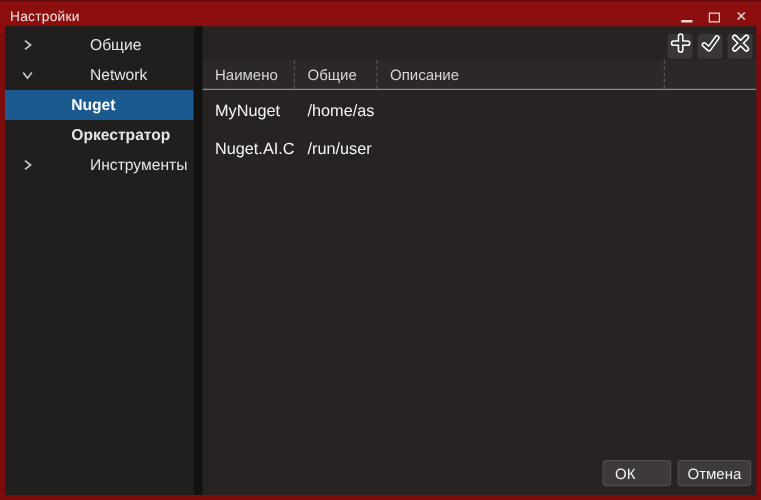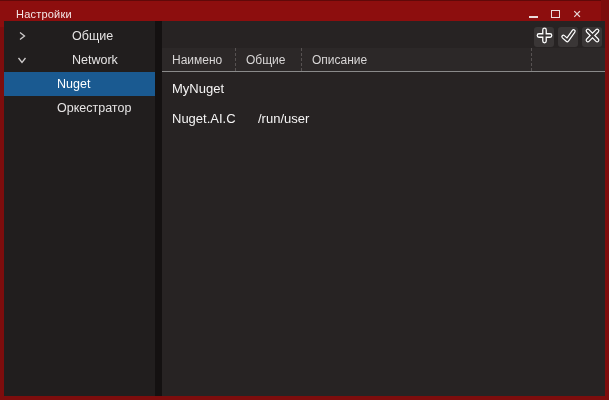--- a/index.html
+++ b/index.html
@@ -3,42 +3,42 @@
 <meta charset="utf-8">
 <style>
   * { margin:0; padding:0; box-sizing:border-box; }
   html,body { width:609px; height:400px; overflow:hidden; background:#000; }
   body { font-family:"Liberation Sans", sans-serif; }
 
   .window { position:relative; width:609px; height:400px;
             background:var(--frame,#7d0d0d); }
 
   
-  .titlebar { position:absolute; left:0; top:0; right:8px; height:27px;
+  .titlebar { position:absolute; left:0; top:0; right:0; height:27px;
               background:var(--titlebar,#8d0e0e);
-              display:flex; align-items:center; padding:0 16px;
+              display:flex; align-items:center; padding:0 8px;
               border-top:1px solid #600909; }
   .title { color:#f3e7e7; font-size:11px; letter-spacing:.2px; }
   .win-controls { margin-left:auto; display:flex; align-items:center; gap:6px; }
   .win-btn { width:16px; height:16px; display:flex; align-items:center;
              justify-content:center; cursor:default; }
   .glyph-min { width:9px; height:0; border-bottom:2px solid #eadada; margin-top:6px; }
   .glyph-max { width:9px; height:8px; border:1.5px solid #eadada; }
   .glyph-close { color:#eadada; font-size:11px; line-height:11px; }
 
   
   .content { position:absolute; left:4px; right:4px; top:21px; bottom:4px;
              background:var(--mainbg,#272323); display:flex; }
 
   
   .sidebar { width:151px; background:var(--sidebarbg,#211e1e);
              padding-top:3px; flex:none; }
   .tree-item { height:24px; display:flex; align-items:center;
                padding-left:13px; color:#e6e4e4; font-size:12.5px; cursor:default;gap:36px; }
-  .tree-item.child { padding-left:53px; }
+  .tree-item.child { padding-left:53px;font-weight:bold; }
   .tree-item.selected { background:var(--selection,#1a5a91); color:#fff; }
   .chev { width:10px; height:10px; margin-right:9px; display:flex;
           align-items:center; justify-content:center; flex:none; }
 
   .splitter { width:7px; background:#141111; flex:none; }
 
   
   .main { position:relative; flex:1; }
 
   .toolbar { position:absolute; top:6px; right:3px; display:flex; gap:4px; }
@@ -51,21 +51,21 @@
            border-bottom:1px solid #8a8a8a; }
   .th { display:flex; align-items:center; padding-left:10px;
         color:#d8d6d6; font-size:12px; border-right:1px dashed #575252; }
   .th:last-child { border-right:none; }
   .c1 { width:74px; flex:none; }
   .c2 { width:66px; flex:none; }
   .c3 { width:230px; flex:none; }
   .c4 { flex:1; }
 
   .tbody { position:absolute; top:52px; left:0; right:0; }
-  .trow { height:30px; display:flex;gap:12px; }
+  .trow { height:30px; display:flex; }
   .td { display:flex; align-items:center; padding-left:10px;
         color:#f5f4f4; font-size:13px; overflow:hidden; white-space:nowrap; }
 
   .footer { position:absolute; bottom:7px; right:4px; display:flex; gap:5px; }
   .btn { height:21px; background:var(--btnbg,#3e3a3a); border:1px solid #524d4d;
          border-radius:3px; color:#f2f1f1; font-size:12px;
          display:flex; align-items:center; cursor:default;
          font-family:"Liberation Sans", sans-serif; }
   .btn-ok { width:55px; padding-left:9px; justify-content:flex-start; }
   .btn-cancel { width:59px; justify-content:center; }
@@ -108,20 +108,28 @@
             </svg>
         </span>
         <span>Network</span>
       </div>
       <div class="tree-item child selected">
         <span>Nuget</span>
       </div>
       <div class="tree-item child">
         <span>Оркестратор</span>
       </div>
+      <div class="tree-item">
+        <span class="chev">
+          <svg width="10" height="10" viewBox="0 0 10 10">
+              <polyline points="3,1.5 7.5,5 3,8.5" fill="none" stroke="#cfcccc" stroke-width="1.3"></polyline>
+            </svg>
+        </span>
+        <span>Инструменты</span>
+      </div>
     </div>
 
     <div class="splitter"></div>
 
     <div class="main">
 
       <div class="toolbar">
         <div class="tool-btn">
           <span>
             <svg width="17" height="17" viewBox="0 0 20 20">
@@ -151,27 +159,32 @@
       <div class="thead">
         <div class="th c1">Наимено</div>
         <div class="th c2">Общие</div>
         <div class="th c3">Описание</div>
         <div class="th c4"></div>
       </div>
 
       <div class="tbody">
         <div class="trow">
           <div class="td c1">MyNuget</div>
+          <div class="td c2">/home/as</div>
           <div class="td c3"></div>
           <div class="td c4"></div>
         </div>
         <div class="trow">
           <div class="td c1">Nuget.AI.C</div>
           <div class="td c2">/run/user</div>
           <div class="td c3"></div>
           <div class="td c4"></div>
         </div>
       </div>
 
+      <div class="footer">
+        <button class="btn btn-ok">ОК</button>
+        <button class="btn btn-cancel">Отмена</button>
+      </div>
 
     </div>
   </div>
 </div>
 
 </body></html>

